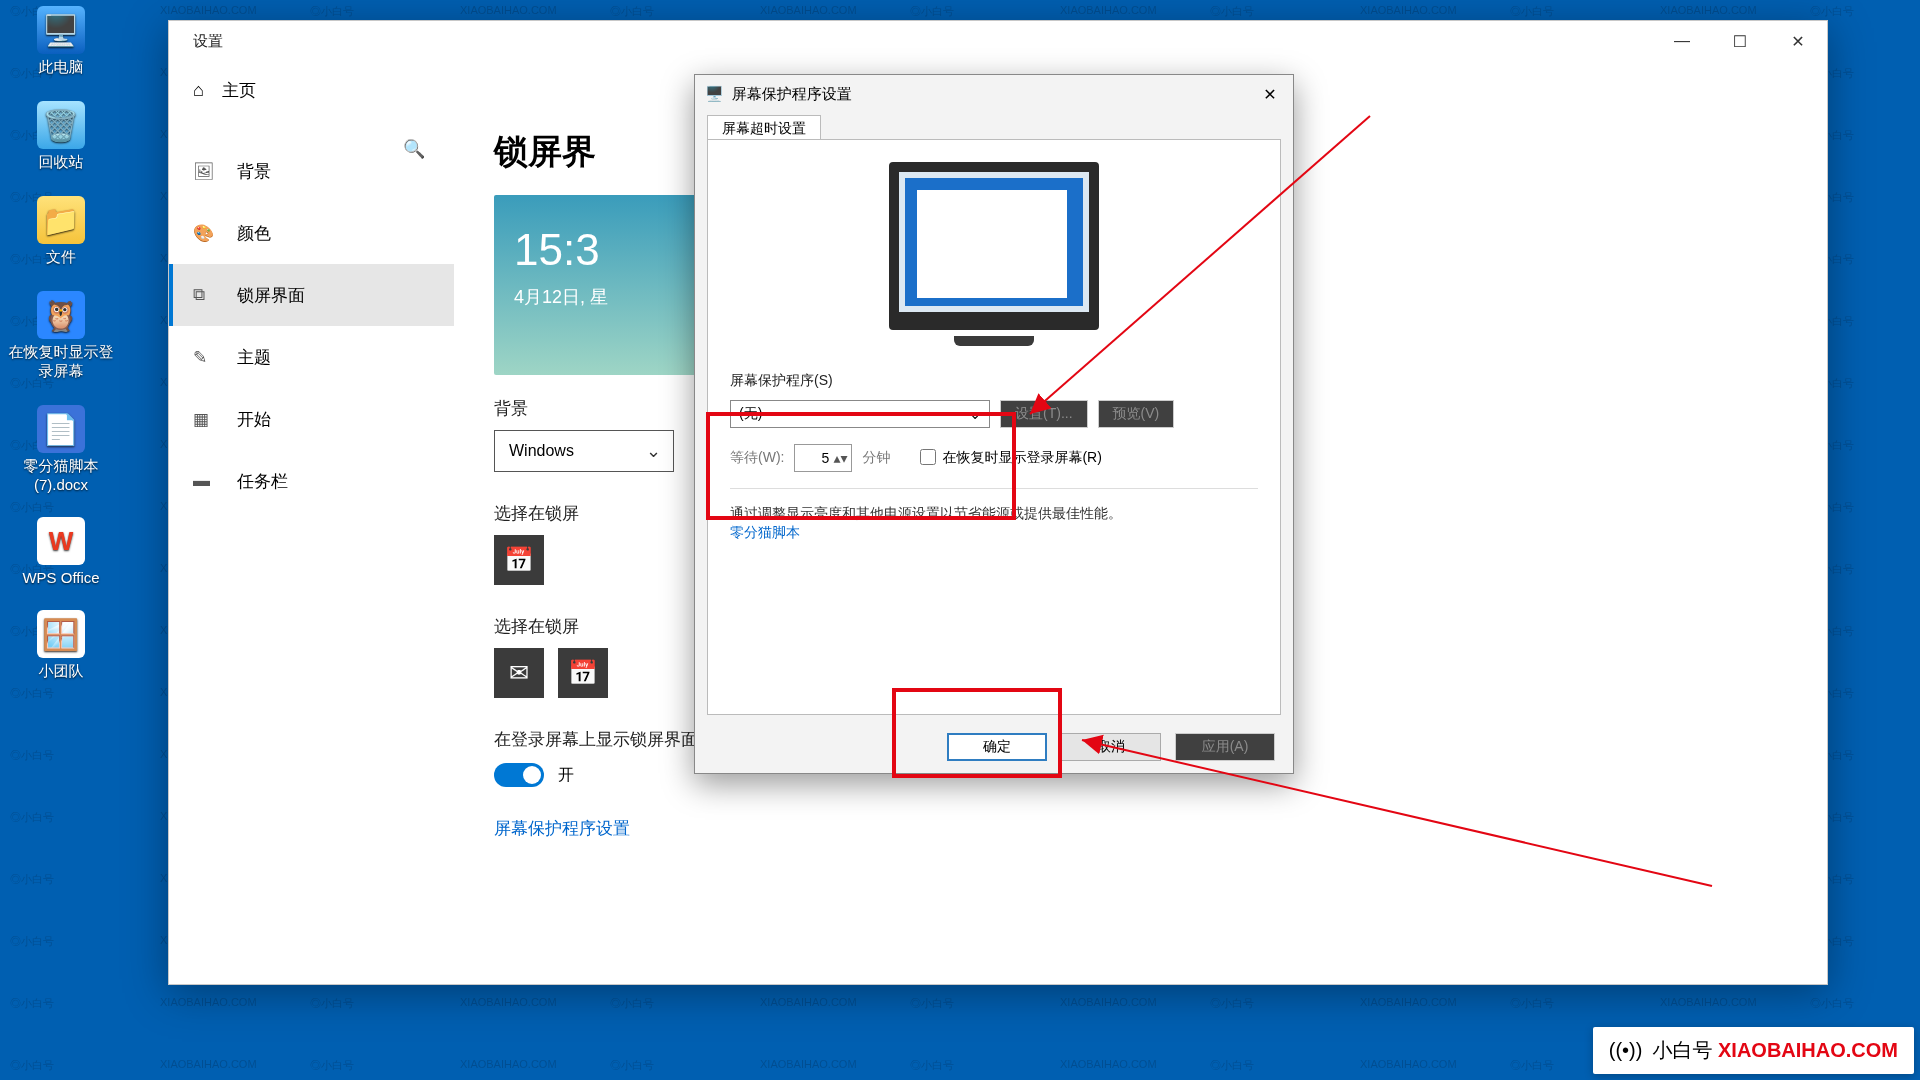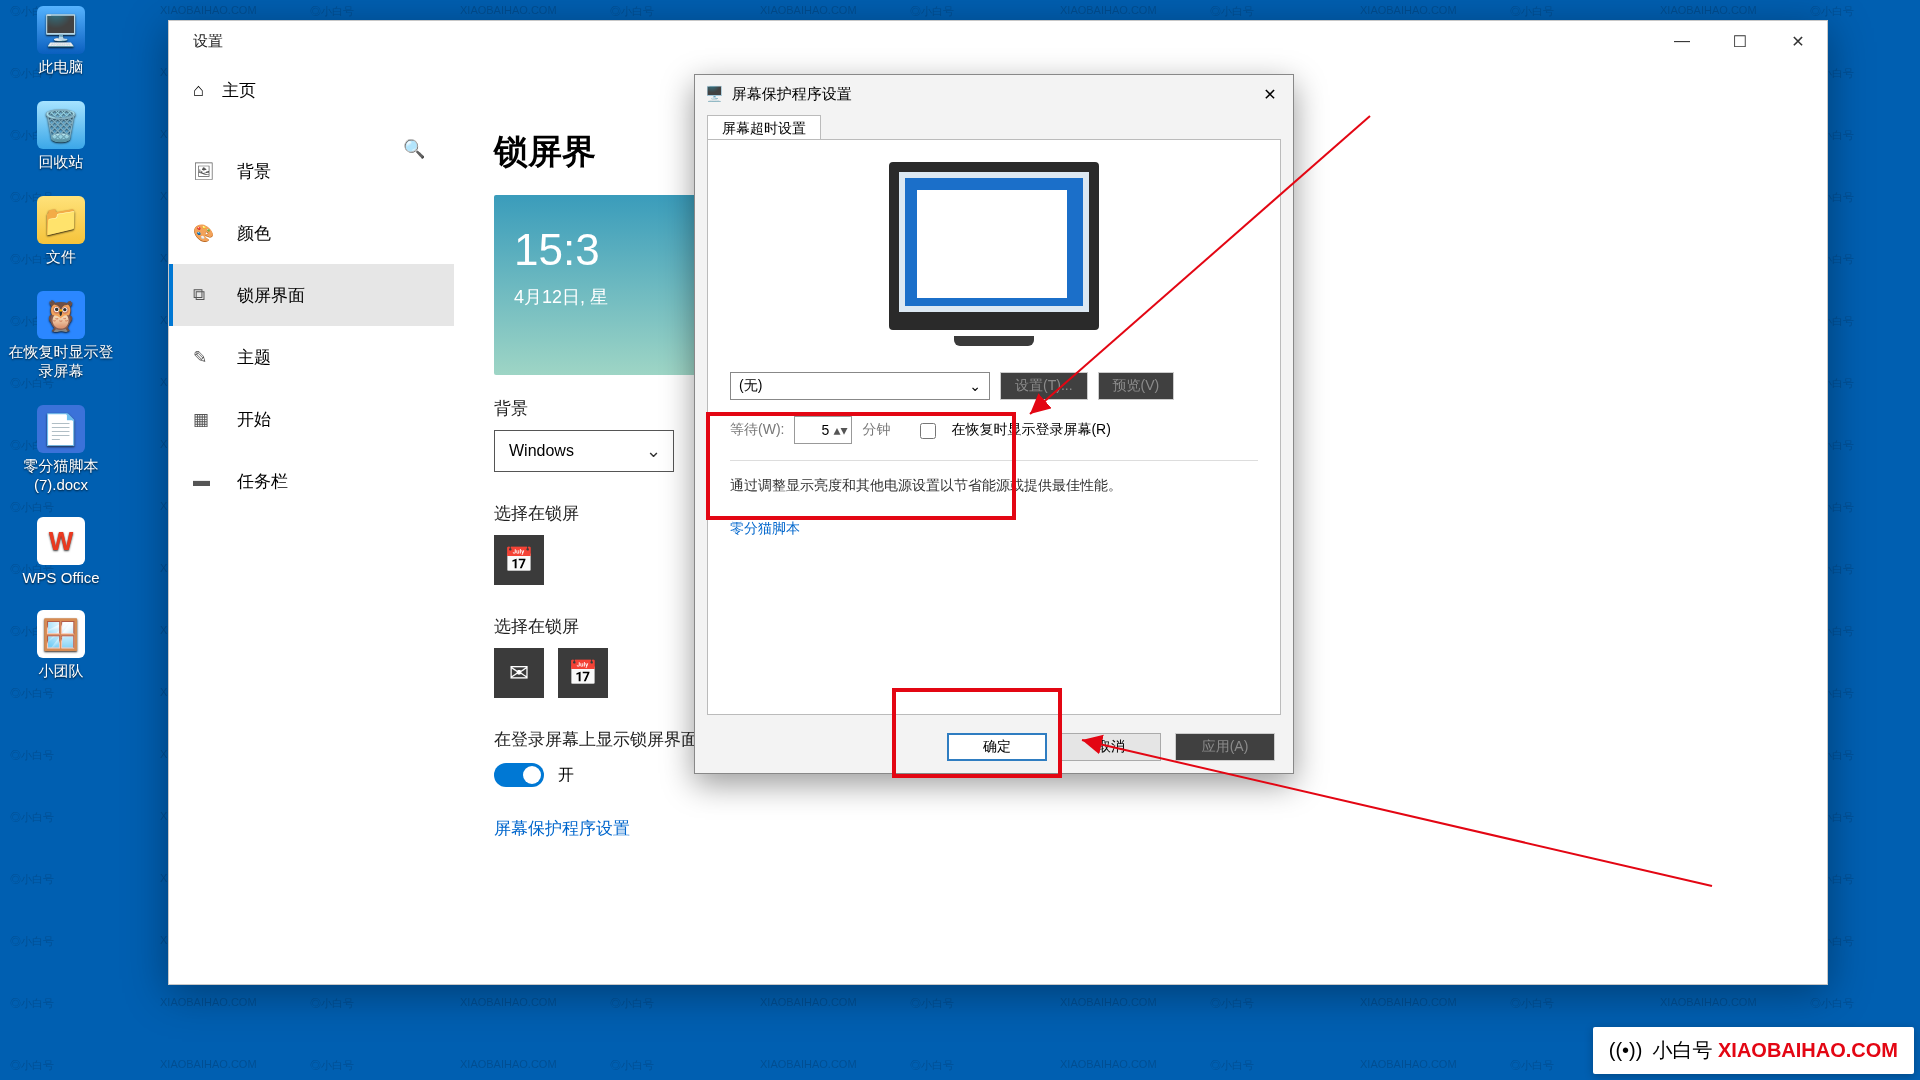--- a/index.html
+++ b/index.html
@@ -70,25 +70,25 @@
 .monitor .desk { position:absolute; inset:6px; background:#1b6fc9; }
 .monitor .win { position:absolute; left:18px; top:18px; right:22px; bottom:14px; background:#fff; }
 .monitor-stand { width:80px; height:10px; background:#3a3a3a; margin:0 auto 26px; border-radius:0 0 6px 6px; }
 
 .grp-label { font-size:14px; color:#222; margin-bottom:10px; }
 .row { display:flex; align-items:center; gap:10px; margin-bottom:16px; }
 .sel { width:260px; height:28px; border:1px solid #888; background:#fff; padding:0 8px; display:flex; align-items:center; justify-content:space-between; font-size:14px; }
 .btn { height:28px; padding:0 14px; background:#e5e5e5; border:1px solid #aaa; font-size:14px; display:flex; align-items:center; cursor:pointer; }
 .btn.dis { background:#404040; color:#8b8b8b; border-color:#ccc; cursor:default; }
 .spin { width:58px; height:28px; border:1px solid #999; background:#fff; display:flex; align-items:center; justify-content:flex-end; padding-right:4px; font-size:14px; }
-.cb { display:flex; align-items:flex-end; gap:15px; font-size:14px; }
+.cb { display:flex; align-items:flex-start; gap:6px; font-size:14px; }
 .cb input { width:16px; height:16px; }
 
 .pwr-grp { border-top:1px solid #ddd; margin-top:6px; padding-top:16px; }
-.pwr-desc { font-size:14px; color:#333; margin-bottom:24px; }
+.pwr-desc { font-size:14px; color:#333; }
 .pwr-link { font-size:14px; color:#0066cc; cursor:pointer; }
 
 .ss-buttons { position:absolute; right:18px; bottom:12px; display:flex; gap:14px; }
 .ss-buttons .btn { width:100px; justify-content:center; }
 .btn.primary { background:#fff; border:2px solid #2f7dc1; }
 
 
 .hl { position:absolute; border:4px solid #e30613; }
 
 
@@ -456,20 +456,21 @@
     <div class="ss-close">✕</div>
   </div>
   <div class="ss-tab">屏幕超时设置</div>
   <div class="ss-panel">
     <div class="monitor">
       <div class="desk"></div>
         <div class="win"></div>
     </div>
     <div class="monitor-stand"></div>
 
+    <div class="grp-label">屏幕保护程序(S)</div>
     <div class="row">
       <div class="sel">
           <span>(无)</span>
           <span>⌄</span>
         </div>
       <div class="btn dis">设置(T)...</div>
       <div class="btn dis">预览(V)</div>
     </div>
     <div class="row">
       <span style="font-size:14px;color:#777;">等待(W):</span>

